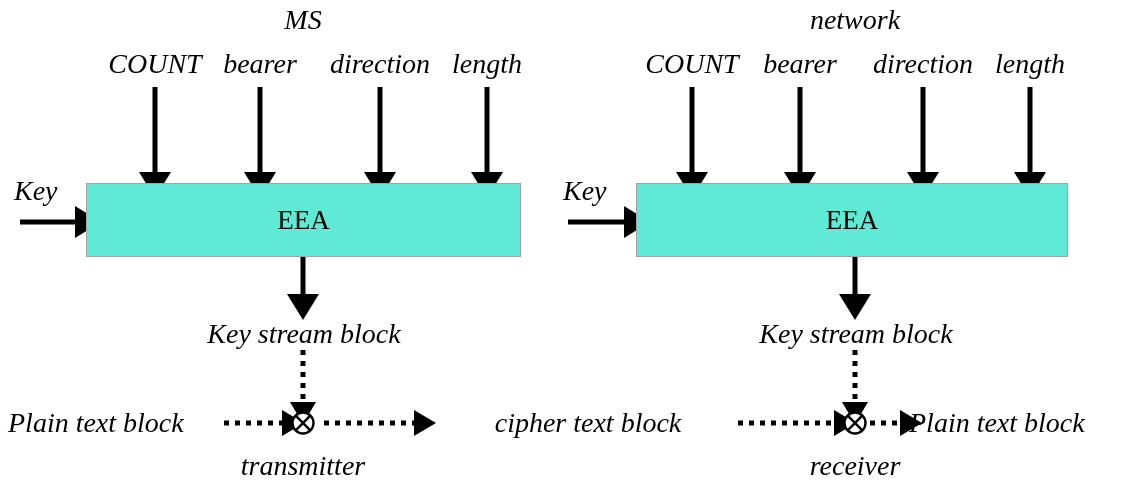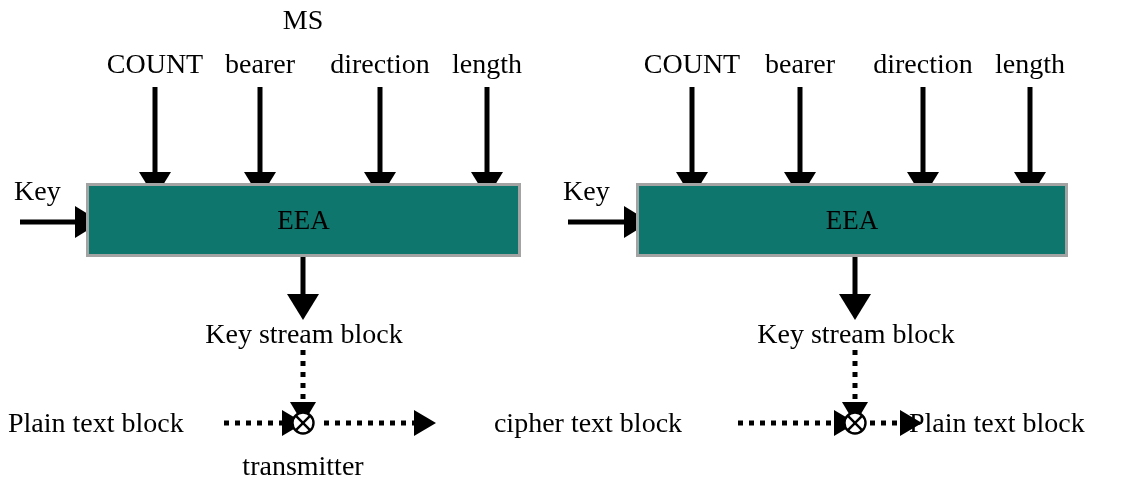--- a/index.html
+++ b/index.html
@@ -16,28 +16,29 @@
     width: 1129px;
     height: 491px;
     background: #ffffff;
     overflow: hidden;
   }
   .lbl {
     position: absolute;
     white-space: nowrap;
     color: #000;
     line-height: 1;
+    font-style: italic;
   }
   .lbl.c { transform: translateX(-50%); }
   .t28 { font-size: 28px; }
 
   .eea-box {
     position: absolute;
-    border: 3px solid #a3a3a3;
-    background: #0f766e;
+    border: 1px solid #a3a3a3;
+    background: #5eead4;
     box-sizing: border-box;
   }
   .eea-box .eea-text {
     position: absolute;
     left: 50%;
     top: 50%;
     transform: translate(-50%, -50%);
     font-size: 27px;
     white-space: nowrap;
   }
@@ -146,30 +147,32 @@
   </div>
 
   <div class="lbl c t28" style="left:304px; top:320px;">Key stream block</div>
 
   <div class="lbl t28" style="left:8px; top:409px;">Plain text block</div>
 
   <div class="lbl c t28" style="left:588px; top:409px;">cipher text block</div>
 
   <div class="lbl c t28" style="left:303px; top:452px;">transmitter</div>
 
+  <div class="lbl c t28" style="left:855px; top:6px;">network</div>
 
   <div class="lbl c t28" style="left:692px; top:50px;">COUNT</div>
   <div class="lbl c t28" style="left:800px; top:50px;">bearer</div>
   <div class="lbl c t28" style="left:923px; top:50px;">direction</div>
   <div class="lbl c t28" style="left:1030px; top:50px;">length</div>
 
   <div class="lbl t28" style="left:563px; top:177px;">Key</div>
 
   <div class="eea-box" style="left:636px; top:183px; width:432px; height:74px;">
     <span class="eea-text">EEA</span>
   </div>
 
   <div class="lbl c t28" style="left:856px; top:320px;">Key stream block</div>
 
   <div class="lbl t28" style="left:909px; top:409px;">Plain text block</div>
 
+  <div class="lbl c t28" style="left:855px; top:452px;">receiver</div>
 
 </div>
 
 </body></html>

